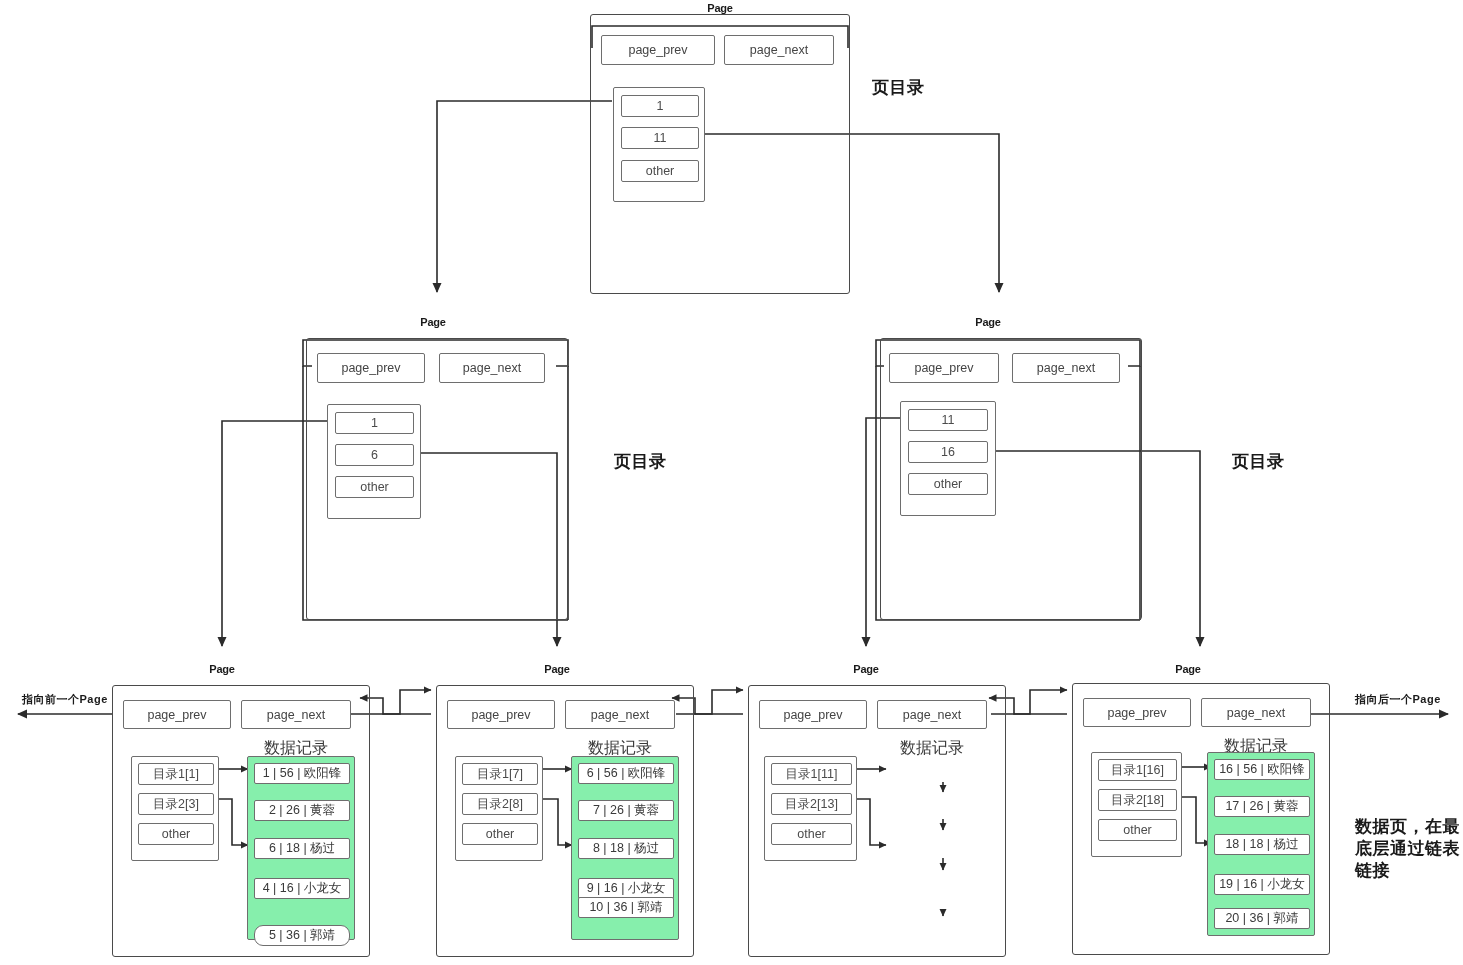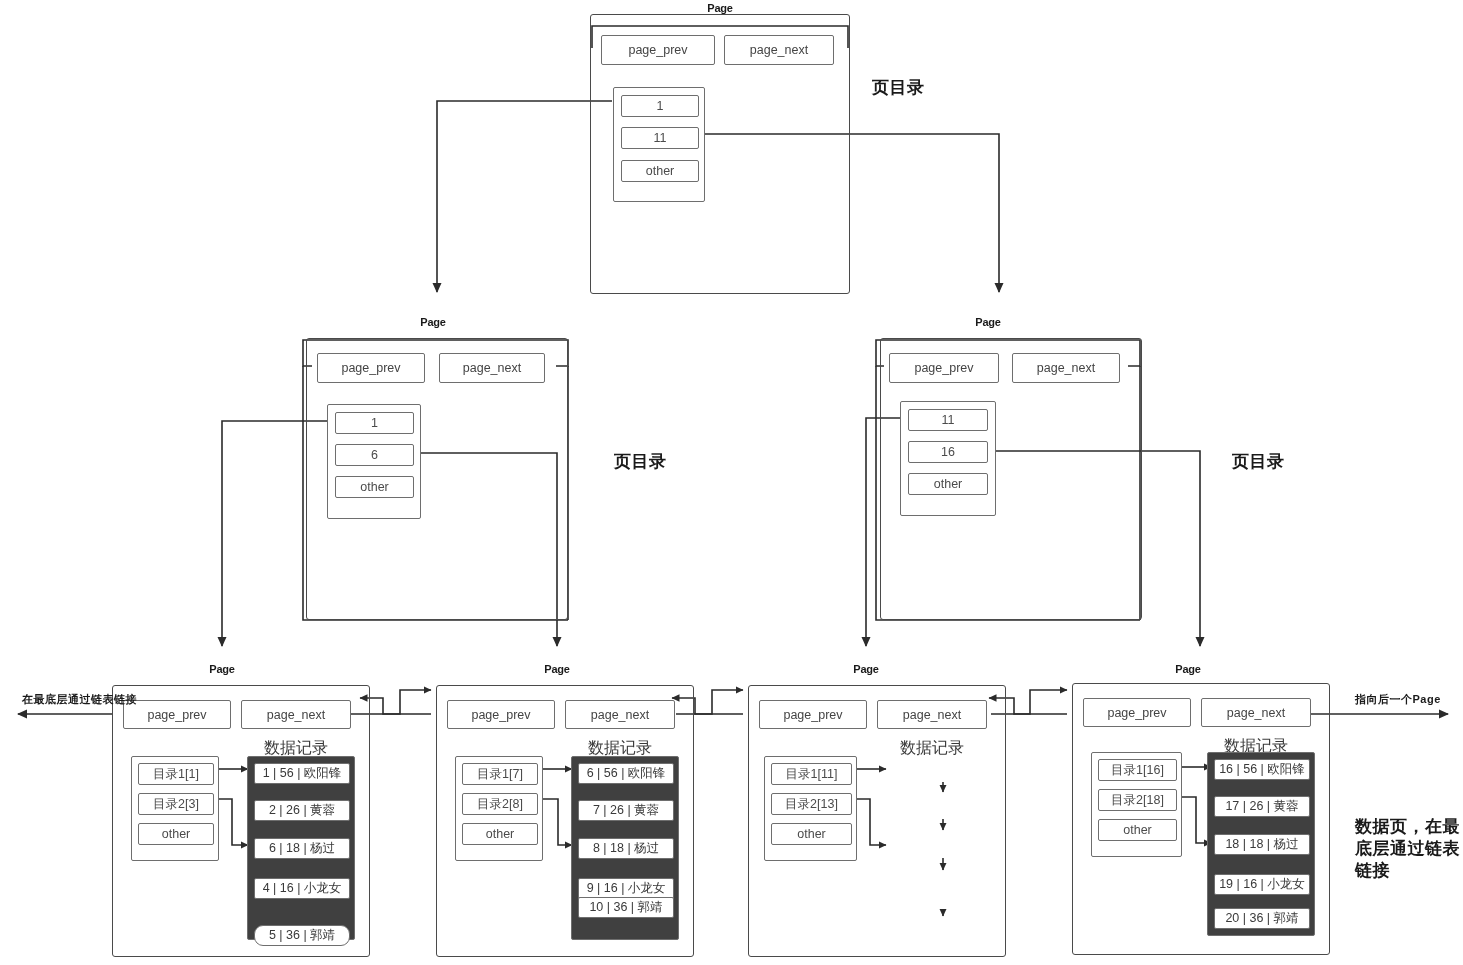--- a/index.html
+++ b/index.html
@@ -62,21 +62,21 @@
     font-size:12.5px;
     color:#4b4b4b;
     background:#fff;
   }
   
   .rec-wrap{
     position:absolute;
     border:1.4px solid #6e6e6e;
     border-radius:2px;
     box-sizing:border-box;
-    background:#404040;
+    background:#86efac;
   }
   .rec-row{
     position:absolute;
     border:1.4px solid #6e6e6e;
     border-radius:2px;
     box-sizing:border-box;
     display:flex;align-items:center;justify-content:center;
     font-size:12.5px;
     color:#3a3a3a;
     background:#fff;
@@ -311,19 +311,19 @@
 
     <div class="rec-wrap" style="left:134px;top:68px;width:108px;height:184px;">
       <div class="rec-row" style="left:6px;top:6px;width:96px;height:21px;">16 |  56 | 欧阳锋</div>
       <div class="rec-row" style="left:6px;top:43px;width:96px;height:21px;">17 |  26 | 黄蓉</div>
       <div class="rec-row" style="left:6px;top:81px;width:96px;height:21px;">18 |  18 | 杨过</div>
       <div class="rec-row" style="left:6px;top:121px;width:96px;height:21px;">19 |  16 | 小龙女</div>
       <div class="rec-row" style="left:6px;top:155px;width:96px;height:21px;">20 |  36 | 郭靖</div>
     </div>
   </div>
 
-  <div class="cn-note small" style="left:22px;top:692px;">在最底层通过链表链接</div>
+  <div class="cn-note small" style="left:22px;top:692px;">指向前一个Page</div>
 
   <div class="cn-note small" style="left:1355px;top:692px;">指向后一个Page</div>
 
   <div class="cn-note multi" style="left:1355px;top:816px;">数据页，在最底层通过链表链接</div>
 
 </div>
 
 </body></html>

